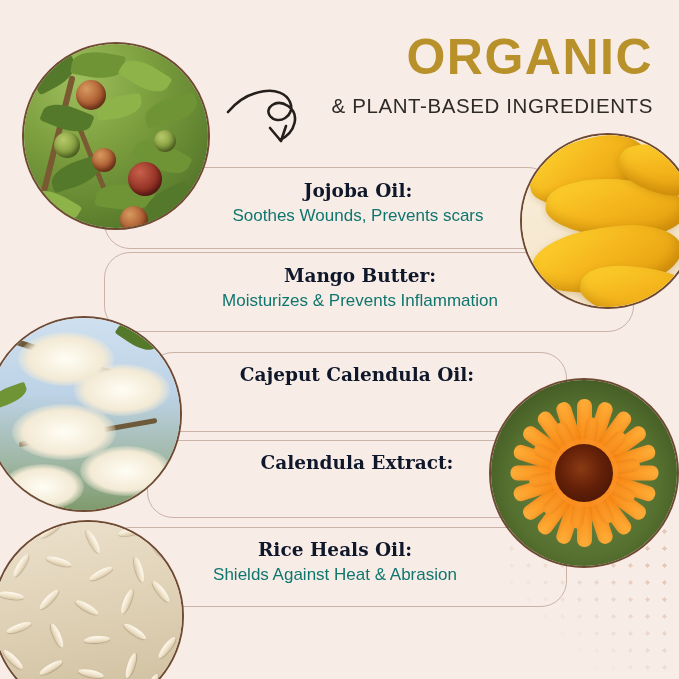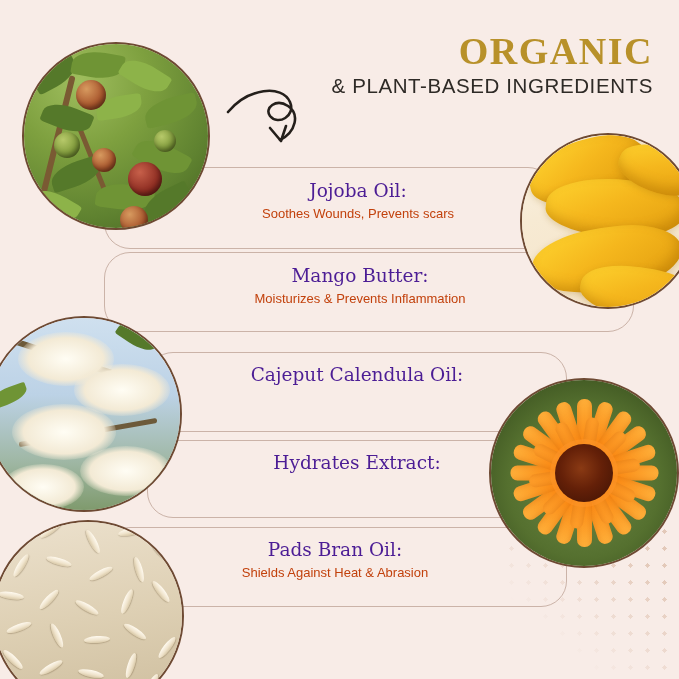--- a/index.html
+++ b/index.html
@@ -25,29 +25,29 @@
 
   
   .header {
     position: absolute;
     right: 26px;
     top: 32px;
     text-align: right;
     width: 420px;
   }
   .header .organic {
-    font-family: Liberation Serif, serif;
+    font-family: Liberation Sans, sans-serif;
     font-weight: bold;
-    font-size: 38px;
+    font-size: 50px;
     letter-spacing: 1.5px;
     color: #b8912a;
     line-height: 1;
   }
   .header .subtitle {
-    margin-top: 6px;
+    margin-top: 14px;
     font-family: "Liberation Sans", sans-serif;
     font-size: 20.5px;
     letter-spacing: 0.6px;
     color: #2e2a26;
     line-height: 1;
   }
 
   
   .arrow {
     position: absolute;
@@ -79,30 +79,30 @@
     box-sizing: border-box;
     background: transparent;
   }
   .row-text {
     position: absolute;
     text-align: center;
     color: #2b2724;
   }
   .row-title {
     font-family: "DejaVu Serif", serif;
-    font-weight: normal;
+    font-weight: bold;
     font-size: 18.5px;
-    color: #4c1d95;
+    color: #0f172a;
     line-height: 1.15;
     white-space: nowrap;
   }
   .row-desc {
     font-family: "Liberation Sans", sans-serif;
-    font-size: 13px;
-    color: #c2410c;
+    font-size: 17px;
+    color: #0f766e;
     line-height: 1.2;
     margin-top: 5px;
     white-space: nowrap;
   }
 
   
   .photo {
     position: absolute;
     border-radius: 50%;
     overflow: hidden;
@@ -233,25 +233,25 @@
   <div class="row-text" style="left:110px; top:265px; width:500px;text-align:center;">
     <div class="row-title">Mango Butter:</div>
     <div class="row-desc">Moisturizes &amp; Prevents Inflammation</div>
   </div>
 
   <div class="row-text" style="left:147px; top:364px; width:420px;">
     <div class="row-title">Cajeput Calendula Oil:</div>
   </div>
 
   <div class="row-text" style="left:147px; top:452px; width:420px;">
-    <div class="row-title">Hydrates Extract:</div>
+    <div class="row-title">Calendula Extract:</div>
   </div>
 
   <div class="row-text" style="left:135px; top:539px; width:400px;">
-    <div class="row-title">Pads Bran Oil:</div>
+    <div class="row-title">Rice Heals Oil:</div>
     <div class="row-desc">Shields Against Heat &amp; Abrasion</div>
   </div>
 
   <div class="photo" style="left:22px; top:42px; width:188px; height:188px;">
     <div class="inner">
       <div class="jojoba-bg"></div>
       <div class="branch" style="left:30px; top:30px; width:6px; height:130px; transform:rotate(14deg);"></div>
       <div class="branch" style="left:66px; top:70px; width:5px; height:92px; transform:rotate(-22deg);"></div>
       <div class="leaf dark" style="left:8px; top:18px; width:46px; height:24px; transform:rotate(-28deg);"></div>
       <div class="leaf" style="left:48px; top:8px; width:52px; height:26px; transform:rotate(10deg);"></div>

